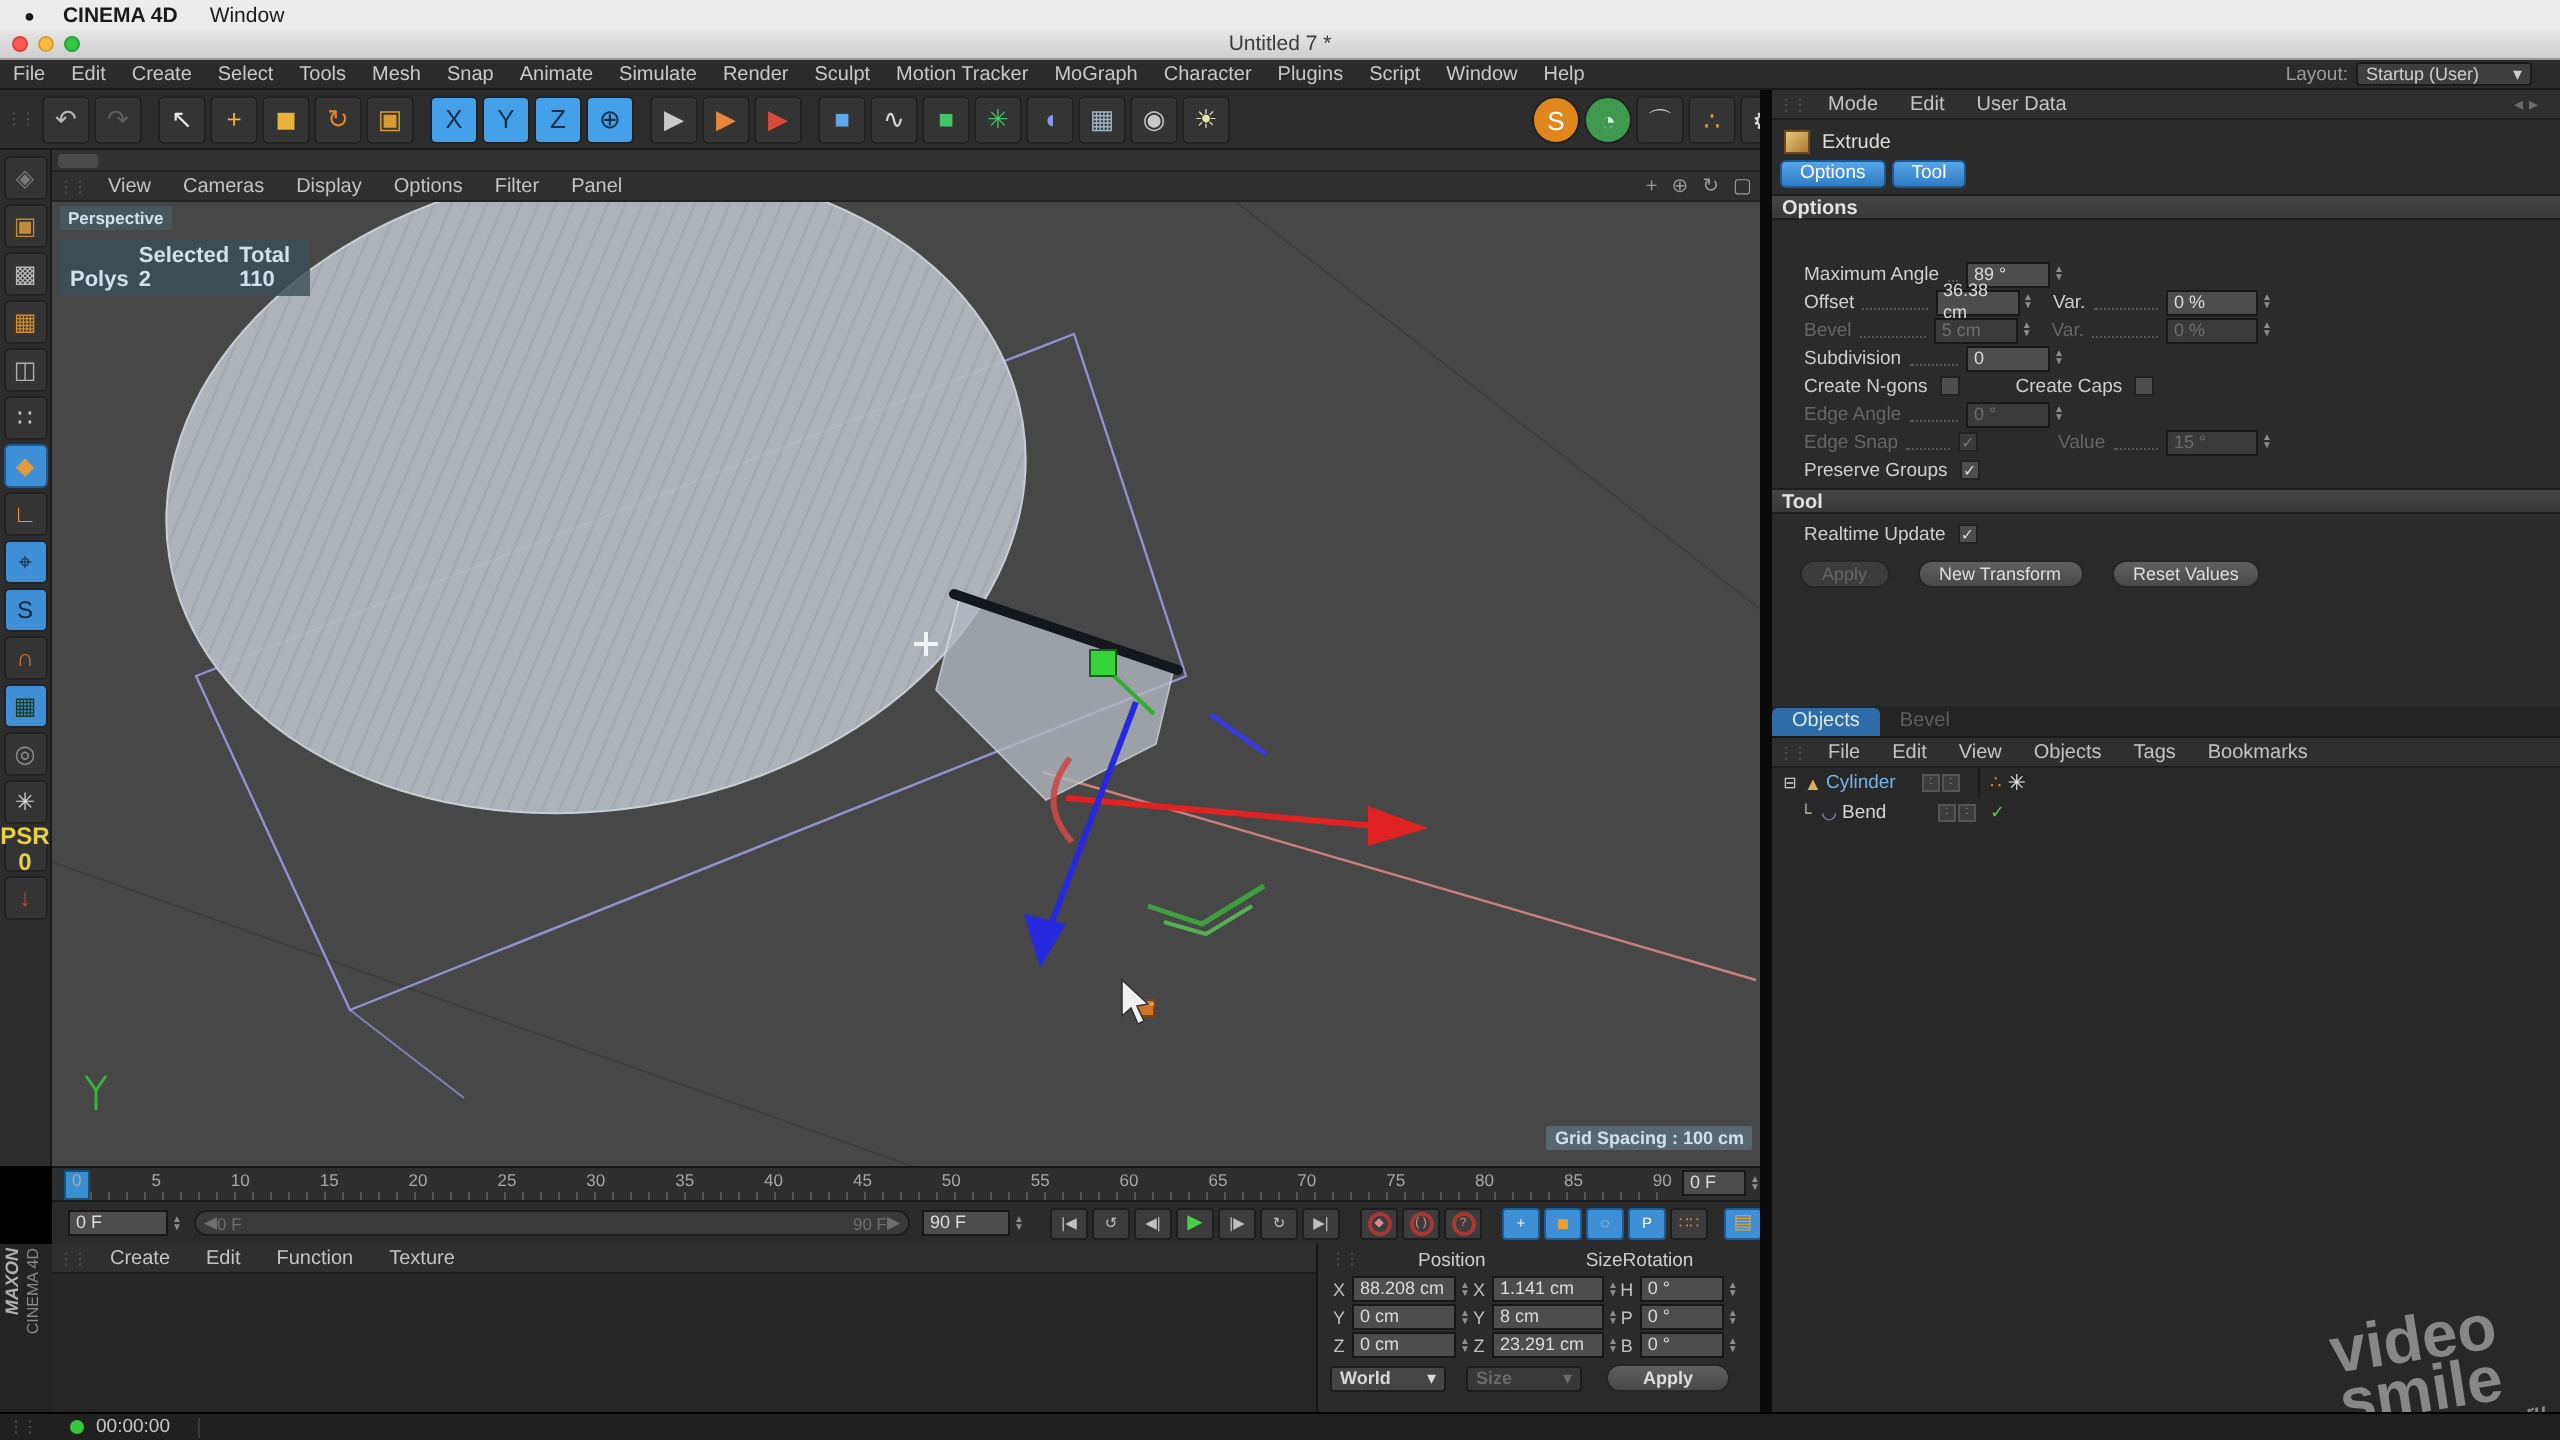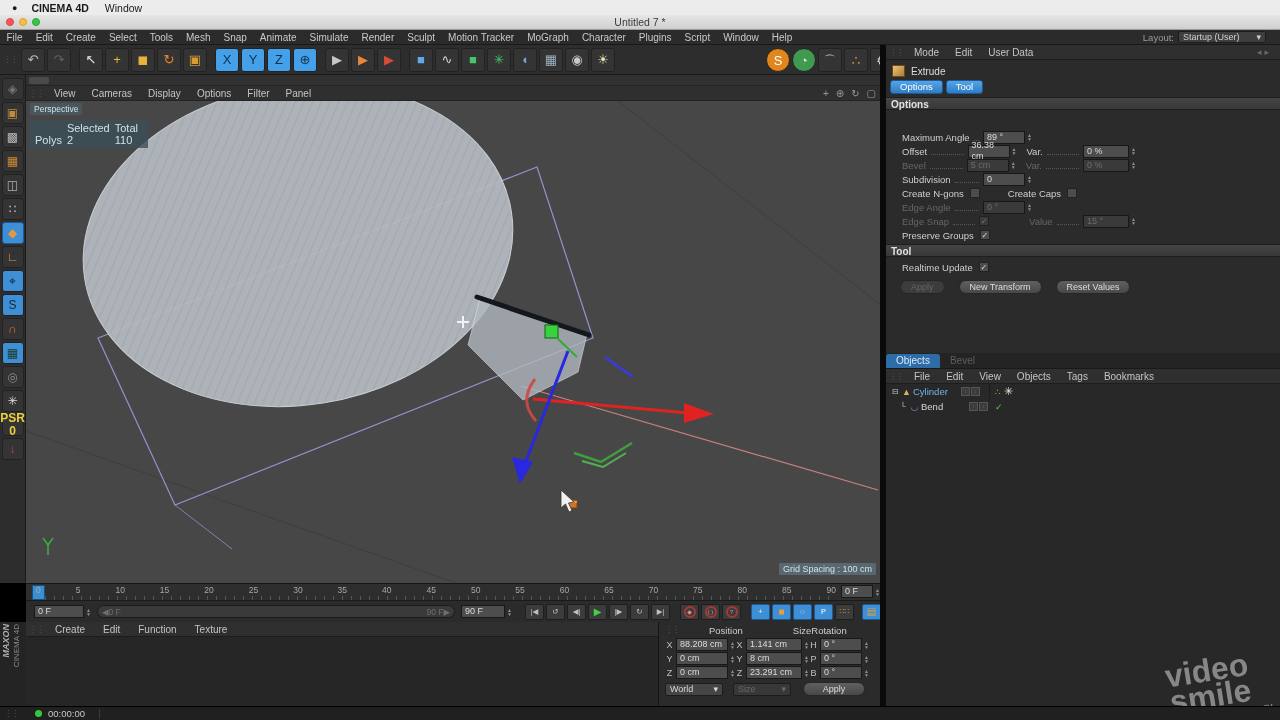--- a/index.html
+++ b/index.html
@@ -56,21 +56,21 @@
   #vpwrap { left:26px; top:75px; width:856px; height:508px; background:#474747; }
   #vpgrip { position:absolute; left:0; top:0; width:856px; height:11px; background:#313131;
     border-bottom:1px solid #232323; }
   #vpgrip .tab { position:absolute; left:3px; top:2px; width:20px; height:7px;
     background:#4a4a4a; border-radius:2px; }
   #vpmenu { position:absolute; left:0; top:11px; width:856px; height:15px; background:#2f2f2f;
     display:flex; align-items:center; border-bottom:1px solid #232323; }
   #vpmenu .mitem { color:#c4c4c4; font-size:10px; padding:0 8px; }
   #vpmenu .nav { margin-left:auto; margin-right:6px; display:flex; gap:7px; }
   #vpmenu .nav span { color:#9a9a9a; font-size:10px; }
-  #vpcanvas { position:absolute; left:0; top:26px; width:856px; height:482px; }
+  #vpcanvas { position:absolute; left:0; top:26px; width:856px; height:482px;font-weight:bold; }
   .chip { position:absolute; background:rgba(74,92,100,0.78); color:#cfe2ea; font-size:8.5px;
     padding:1px 4px; border-radius:1px; }
   #vpstats { position:absolute; left:4px; top:19px; background:rgba(60,78,86,0.8);
     color:#cfe2ea; font-size:8.5px; padding:2px 5px; }
   #vpstats table { border-collapse:collapse; font-size:11px; color:#cfe2ea; }
   #vpstats td { padding:0 5px 0 0; }
 
   
   #ruler { left:26px; top:583px; width:856px; height:17px; background:#2e2e2e;
     border-top:1px solid #161616; }
@@ -116,21 +116,21 @@
   #coords { left:658px; top:622px; width:222px; height:84px; background:#2b2b2b;
     border-left:1px solid #141414; padding:2px 4px 0 6px; }
   #coords .hdr { display:flex; color:#cfcfcf; font-size:9.5px; margin:1px 0 2px 0; }
   #coords .hdr span:nth-child(2){ margin-left:28px; }
   #coords .hdr span:nth-child(3){ margin-left:50px; }
   .crow { display:flex; align-items:center; margin-bottom:1px; }
   .crow .axl { color:#c0c0c0; font-size:9px; width:9px; text-align:center; margin-right:2px; }
   .crow .fld { width:52px; }
   .crow .fld.sz { width:56px; }
   .crow .fld.rot { width:42px; }
-  #coords .bot { display:flex; align-items:center; margin-top:3px; }
+  #coords .bot { display:flex; align-items:center; margin-top:3px;font-weight:bold; }
   .dd { height:13px; background:#454545; border:1px solid #1c1c1c; border-radius:2px;
     color:#d8d8d8; font-size:9px; display:flex; align-items:center;
     justify-content:space-between; padding:0 4px; }
   .dd.dim { color:#6a6a6a; background:#383838; }
   .btn { background:linear-gradient(#606060,#484848); border:1px solid #262626; border-radius:8px;
     color:#dedede; font-size:9px; padding:1px 10px; text-align:center; }
   .btn.dim { background:#3c3c3c; color:#666; }
 
   
   #statusbar { left:0; top:706px; width:1280px; height:14px; background:#202020;

